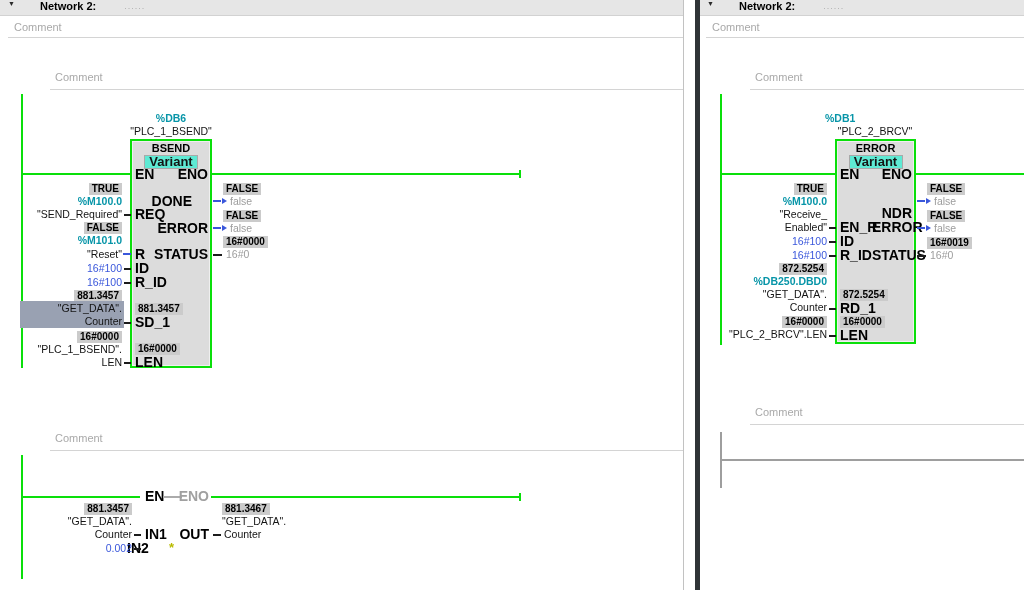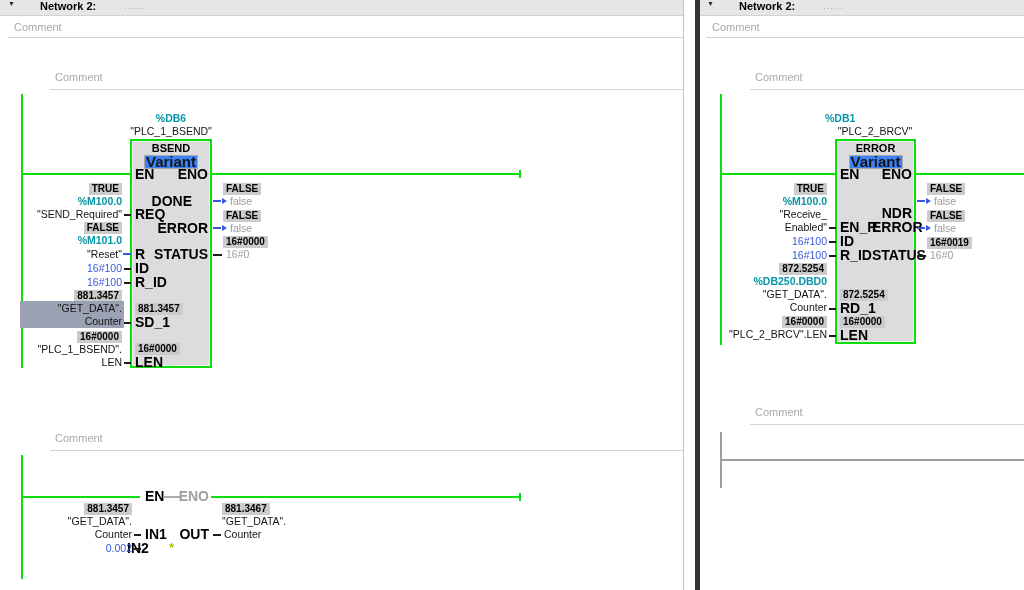--- a/index.html
+++ b/index.html
@@ -18,21 +18,21 @@
   .grayrail{background:#9e9e9e}
   .wire{position:absolute;height:2px}
   .k{background:#1c1c1c;height:1.5px}
   .grayline{background:#ababab;height:1.5px}
   .dashb{position:absolute;height:0;border-top:2px dashed #3a57db}
   .dashb.short{width:8px}
   .arr{position:absolute;width:0;height:0;border-top:3.5px solid transparent;border-bottom:3.5px solid transparent;border-left:5.5px solid #3a57db}
   .cap{position:absolute;width:2px;height:8px}
   .blk{position:absolute;background:#dcdcdc;border:2px solid #0adf0a;box-shadow:inset 0 0 0 1px #efefef}
   .bname{font-weight:bold;font-size:11px;text-align:center;margin-top:1px;color:#000}
-  .btype{margin:1px auto 0;border:1px solid #a9a9a9;background:#3b82f6;font-weight:bold;font-size:15px;text-align:center;line-height:12px}
+  .btype{margin:1px auto 0;border:1px solid #a9a9a9;background:#5eead4;font-weight:bold;font-size:13px;text-align:center;line-height:12px}
   .pin{position:absolute;font-weight:bold;font-size:14px;color:#000;white-space:nowrap}
   .pinr{text-align:right}
   .pingray{color:#a0a0a0}
   .op{position:absolute;text-align:right;white-space:nowrap;color:#141414}
   .opl{position:absolute;text-align:left;white-space:nowrap;color:#141414}
   .badge{display:inline-block;background:#cbcbcb;color:#000;font-size:10px;font-weight:bold;line-height:12px;padding:0 3px}
   .teal{color:#0795a8;font-weight:bold}
   .blue{color:#3a57db}
   .gray{color:#9d9d9d}
   .selbox{position:absolute;background:#99a1b2;display:flex;flex-direction:column;justify-content:center;padding-right:2px}

